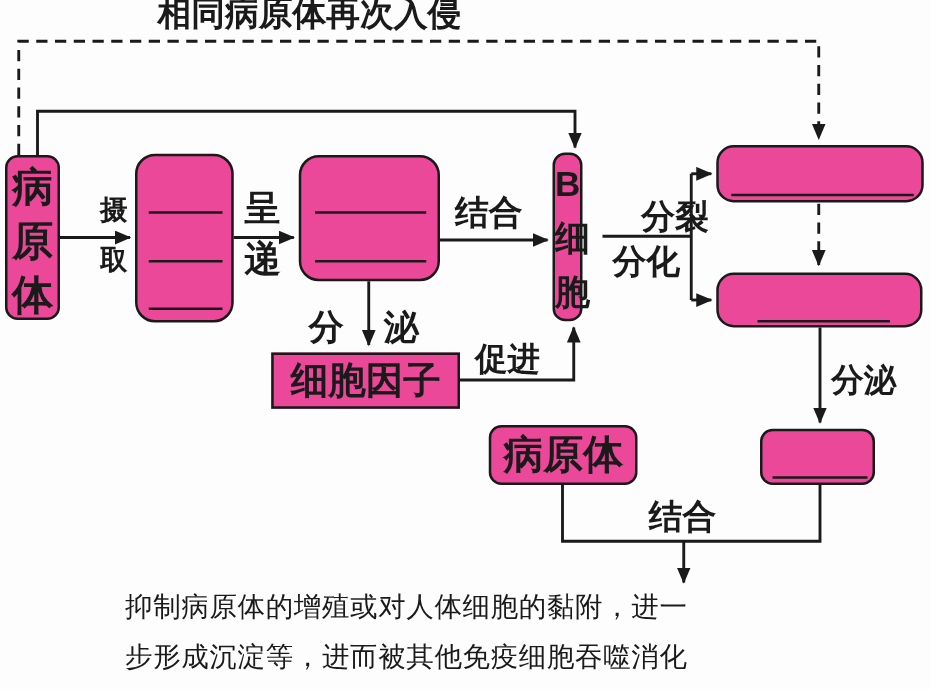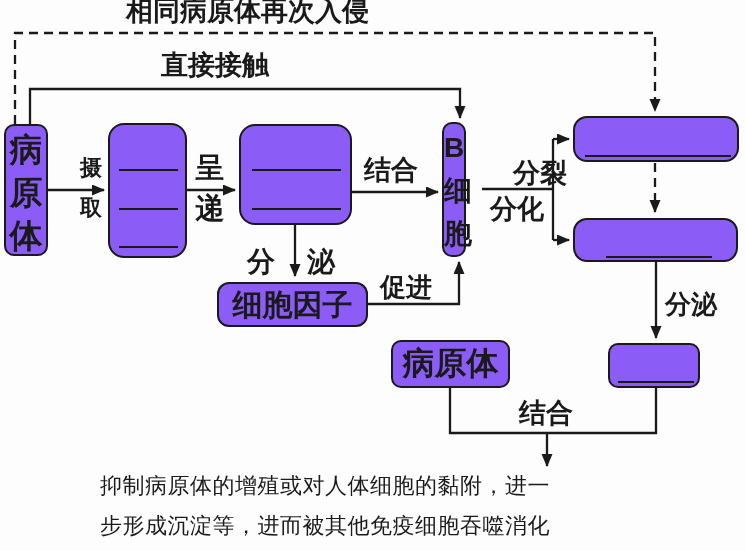--- a/index.html
+++ b/index.html
@@ -10,21 +10,21 @@
     color:#1a1a1a;
     overflow:hidden;
   }
   #canvas{position:relative;width:745px;height:551px;}
   svg.wires{position:absolute;left:0;top:0;width:745px;height:551px;}
   .wire{stroke:#1a1a1a;stroke-width:2.3;fill:none;}
   .dashed{stroke-dasharray:9,6;}
   .box{
     position:absolute;
     border:2.5px solid #1a1a1a;
-    background:#8b5cf6;
+    background:#ec4899;
     box-sizing:border-box;
     font-weight:bold;
     text-align:center;
   }
   .blankline{position:absolute;background:#1a1a1a;height:2.4px;}
   .lbl{
     position:absolute;
     font-weight:bold;
     white-space:nowrap;
     line-height:1.15;
@@ -77,42 +77,41 @@
 
   <div class="box" style="left:239px;top:124px;width:113px;height:101px;border-radius:16px;">
     <div class="blankline" style="left:11px;width:89px;top:43px;"></div>
     <div class="blankline" style="left:11px;width:89px;top:82px;"></div>
   </div>
 
   <div class="box" style="left:442px;top:122px;width:24px;height:135px;border-radius:10px;">
     <div class="vstack" style="font-size:28px;line-height:43px;padding-top:2px;">B细胞</div>
   </div>
 
-  <div class="box" style="left:217px;top:282px;width:151px;height:45px;border-radius:12px;">
+  <div class="box" style="left:217px;top:282px;width:151px;height:45px;border-radius:0;">
     <div style="font-size:30px;line-height:41px;">细胞因子</div>
   </div>
 
   <div class="box" style="left:573px;top:116px;width:166px;height:46px;border-radius:14px;">
     <div class="blankline" style="left:10px;width:146px;top:37px;"></div>
   </div>
 
   <div class="box" style="left:573px;top:218px;width:165px;height:44px;border-radius:14px;">
     <div class="blankline" style="left:31px;width:106px;top:36px;"></div>
   </div>
 
   <div class="box" style="left:608px;top:343px;width:92px;height:45px;border-radius:10px;">
     <div class="blankline" style="left:8px;width:76px;top:36px;"></div>
   </div>
 
   <div class="box" style="left:391px;top:340px;width:119px;height:48px;border-radius:10px;">
     <div style="font-size:32px;line-height:42px;">病原体</div>
   </div>
 
   <div class="lbl" style="left:126px;top:-4px;font-size:27px;">相同病原体再次入侵</div>
-  <div class="lbl" style="left:161px;top:50px;font-size:27px;">直接接触</div>
   <div class="lbl vstack" style="left:75px;top:148px;width:32px;font-size:22px;line-height:40px;white-space:normal;">摄取</div>
   <div class="lbl vstack" style="left:194px;top:148px;width:32px;font-size:29px;line-height:40px;white-space:normal;">呈递</div>
   <div class="lbl" style="left:364px;top:155px;font-size:27px;">结合</div>
   <div class="lbl" style="left:247px;top:246px;font-size:28px;letter-spacing:32px;">分泌</div>
   <div class="lbl" style="left:380px;top:273px;font-size:26px;">促进</div>
   <div class="lbl" style="left:490px;top:158px;font-size:27px;margin-left:23px;">分裂</div>
   <div class="lbl" style="left:490px;top:194px;font-size:27px;">分化</div>
   <div class="lbl" style="left:665px;top:290px;font-size:26px;">分泌</div>
   <div class="lbl" style="left:519px;top:398px;font-size:27px;">结合</div>
 

